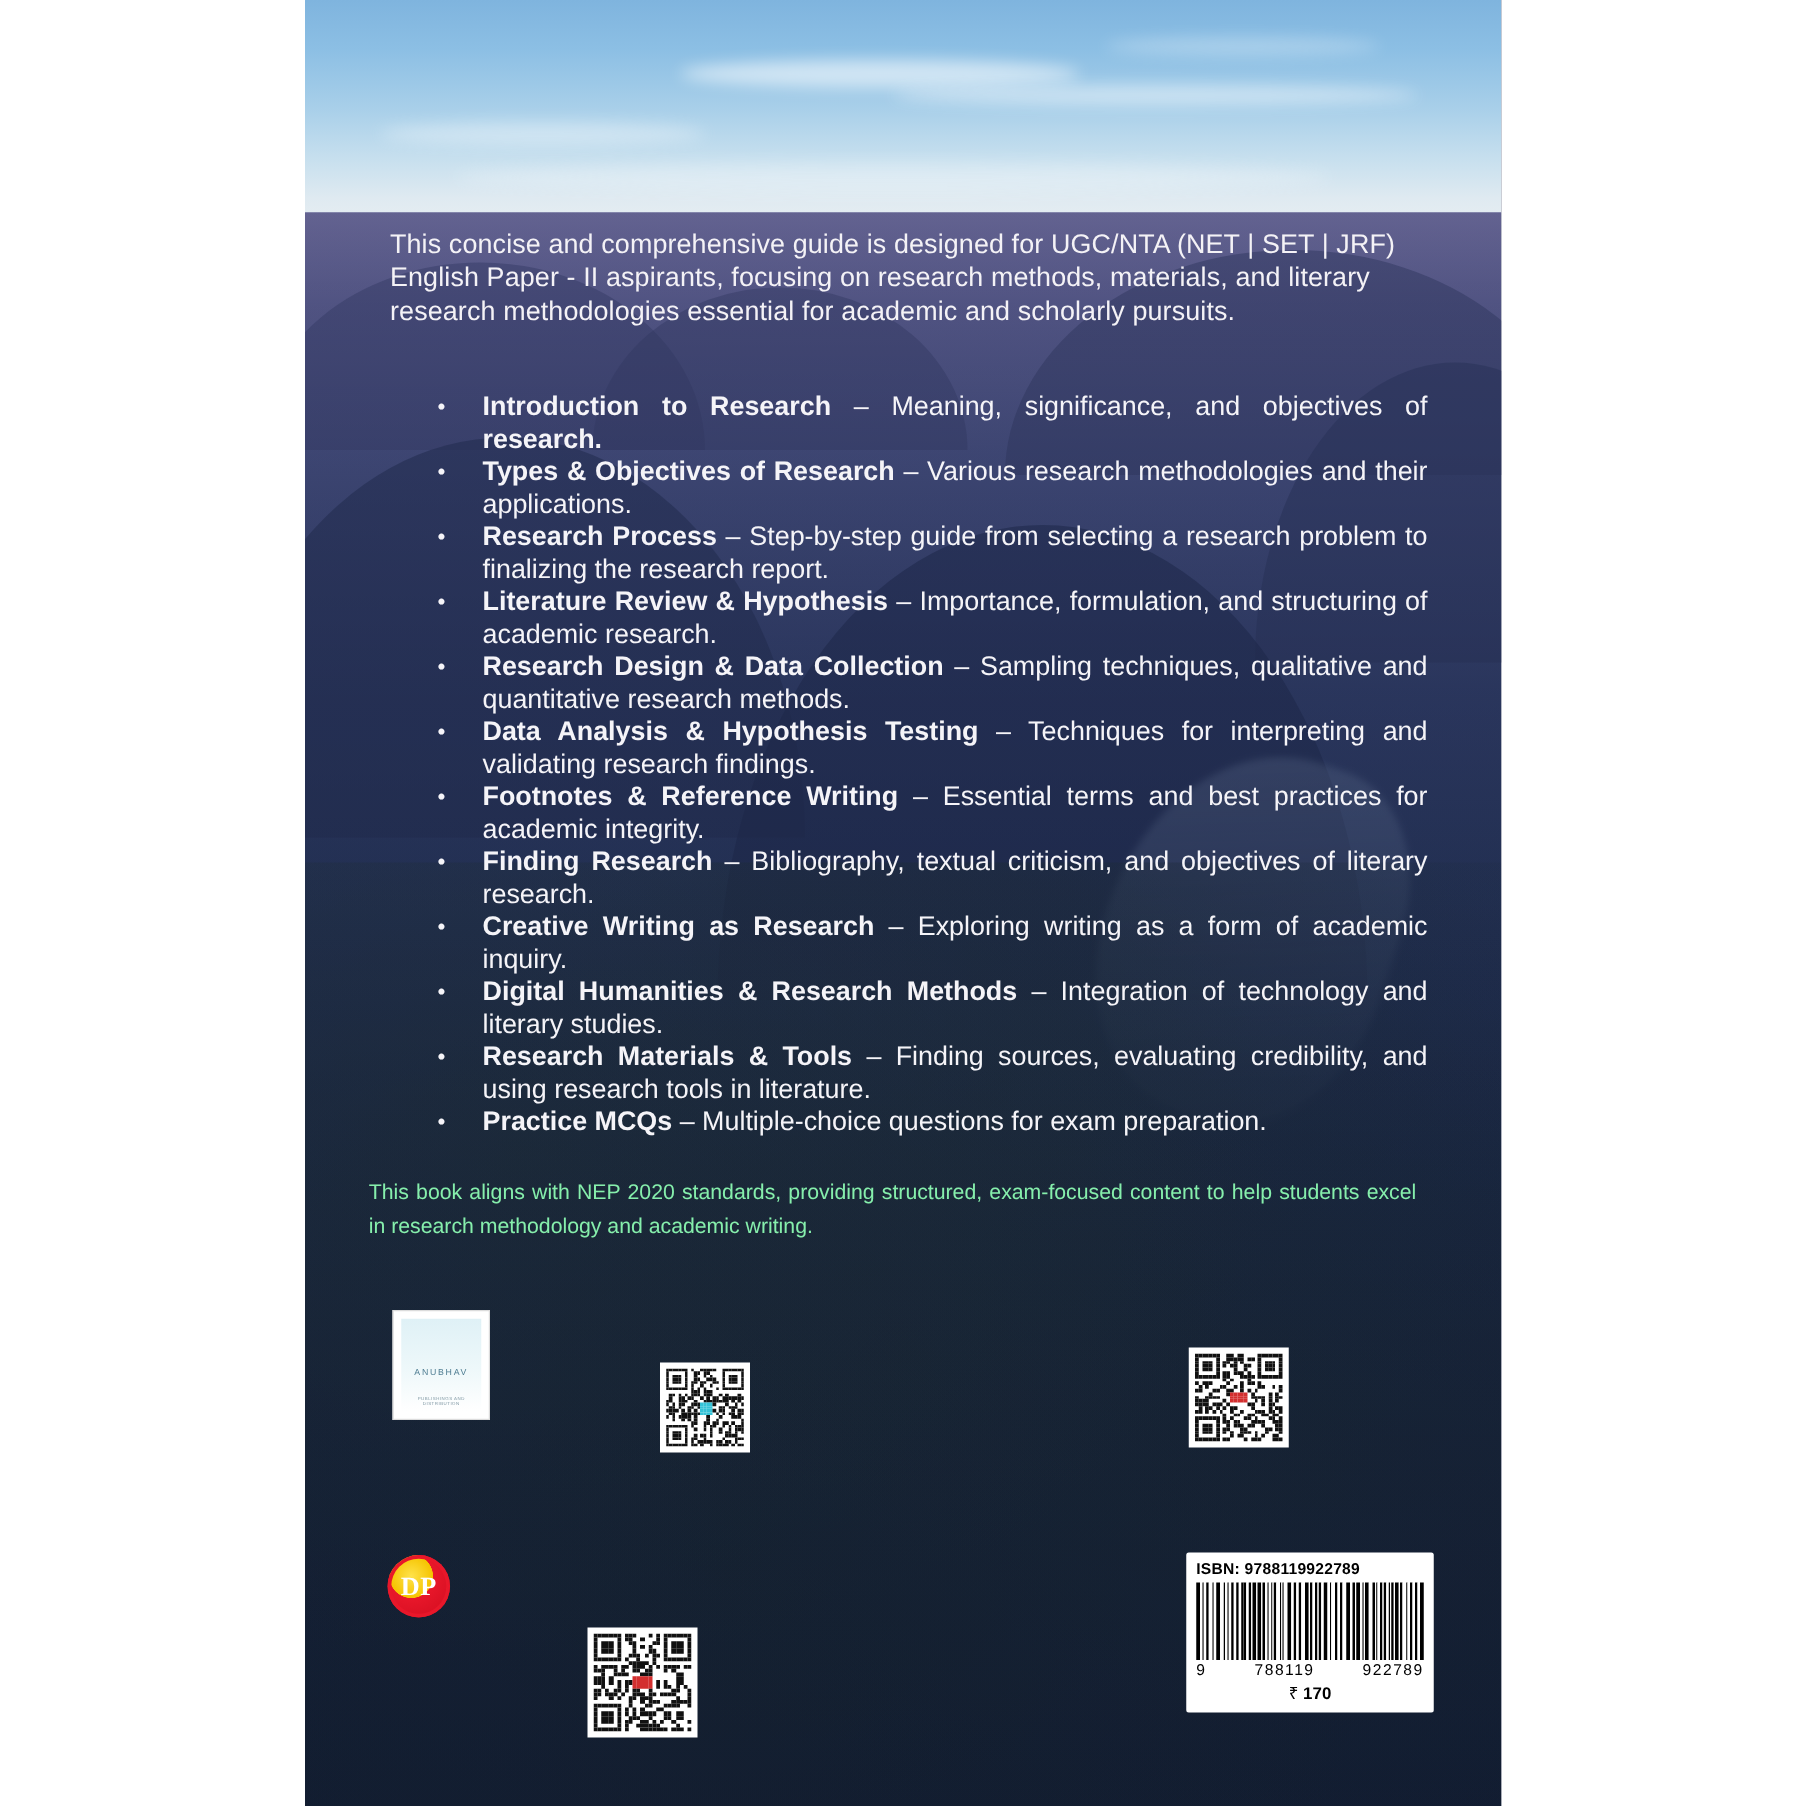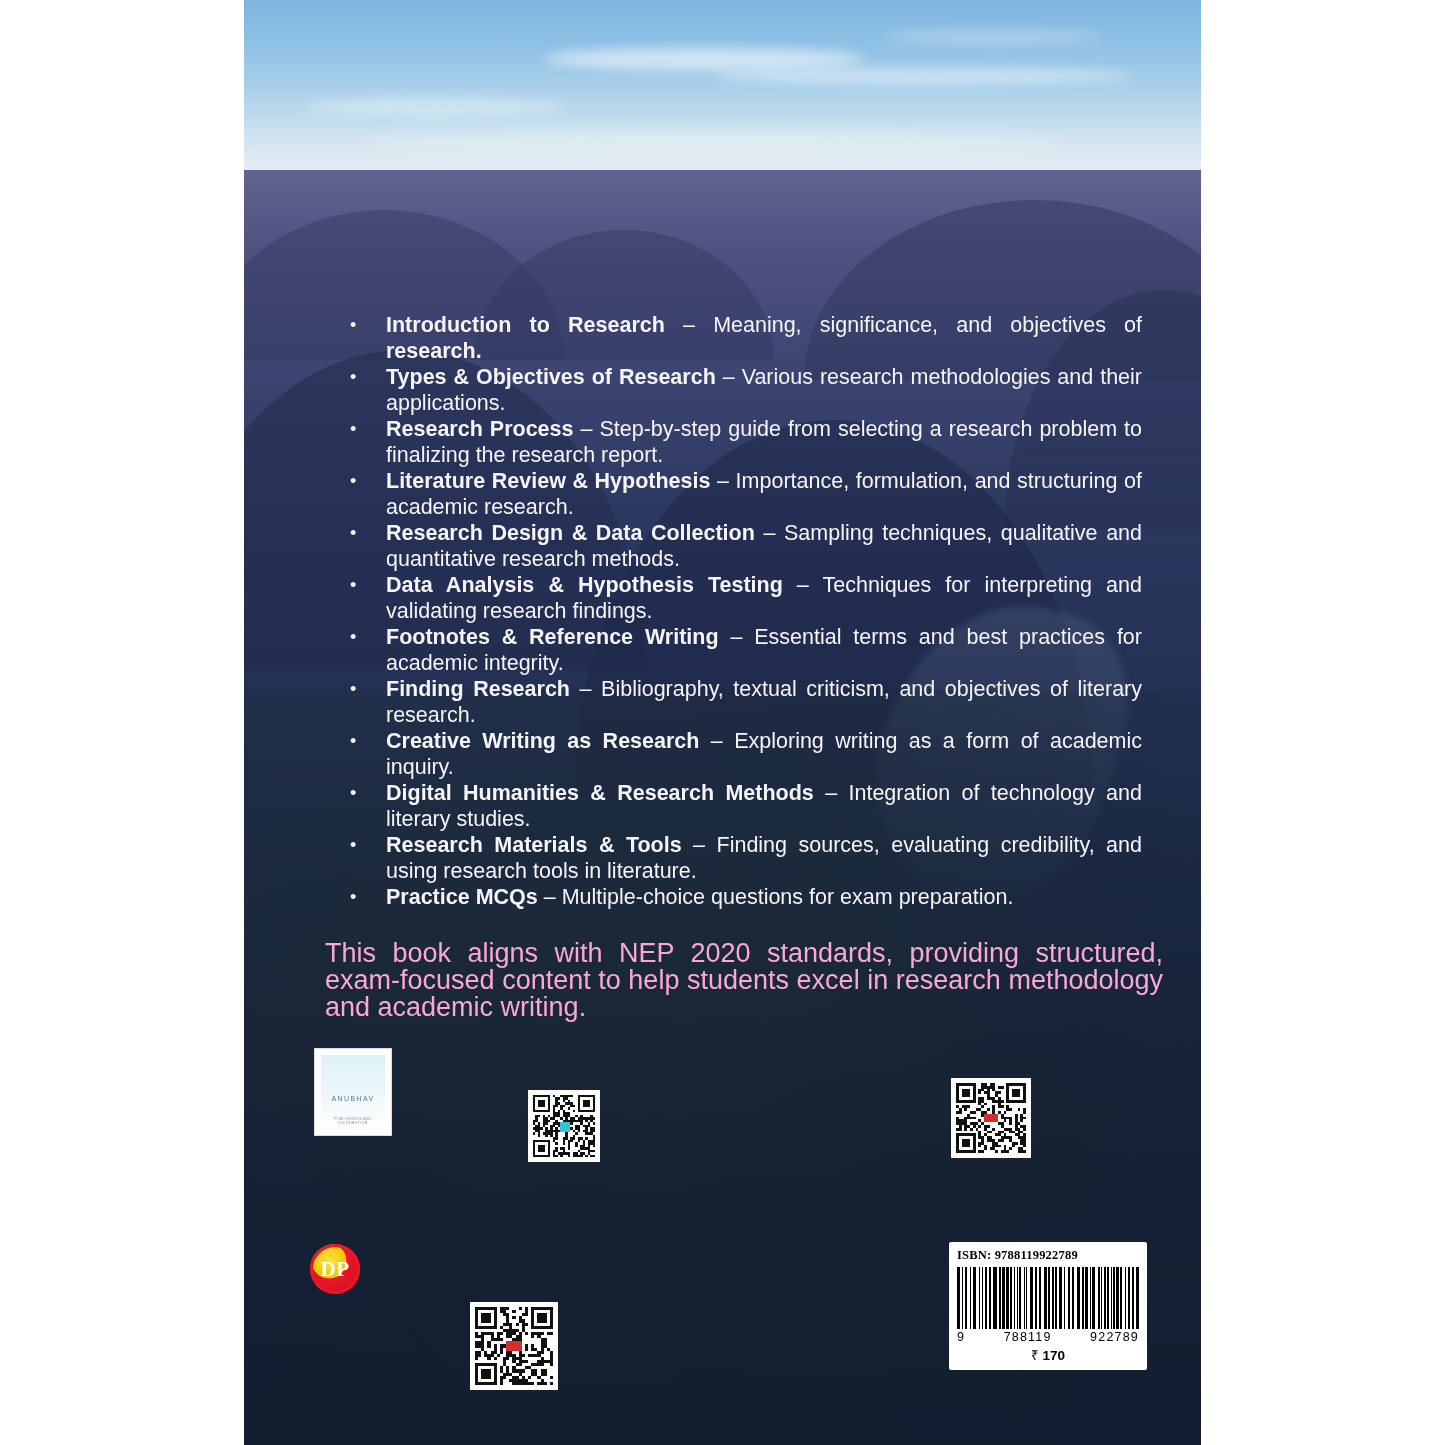--- a/index.html
+++ b/index.html
@@ -167,26 +167,26 @@
     left: 38px;
     top: 0;
     font-size: 18px;
     line-height: 26px;
   }
   ul.topics li b {
     font-weight: bold;
   }
   .closing {
     position: absolute;
-    left: 81px;
+    left: 51px;
     top: 940px;
     width: 838px;
-    font-size: 27px;
+    font-size: 17px;
     line-height: 27px;
-    color: #f9a8d4;
+    color: #86efac;
     text-align: justify;
   }
 
   
   .anubhav-logo {
     position: absolute;
     left: 70px;
     top: 1048px;
     width: 78px;
     height: 88px;
@@ -316,21 +316,21 @@
     left: 705px;
     top: 1242px;
     width: 198px;
     height: 128px;
     background: #ffffff;
     border-radius: 2px;
     box-sizing: border-box;
     padding: 6px 8px 4px 8px;
   }
   #isbn-box .isbn-text {
-    font-family: Liberation Serif, serif;
+    font-family: Liberation Sans, sans-serif;
     font-weight: bold;
     font-size: 12.5px;
     color: #000;
     letter-spacing: .2px;
     white-space: nowrap;
   }
   #isbn-box .bars {
     margin-top: 4px;
     height: 62px;
     display: flex;
@@ -383,20 +383,21 @@
       <div class="ridge r4"></div>
       <div class="ridge r5"></div>
       <div class="ridge r6"></div>
       <div class="river"></div>
       <div class="canopy"></div>
     </div>
     <div class="darkoverlay"></div>
 
     <div class="content">
 
+      <div class="blurb">This concise and comprehensive guide is designed for UGC/NTA (NET | SET | JRF) English Paper - II aspirants, focusing on research methods, materials, and literary research methodologies essential for academic and scholarly pursuits.</div>
 
 
       <ul class="topics" id="topics-list">
           <li><span class="bullet">•</span><b>Introduction to Research</b><span> – Meaning, significance, and objectives of </span><b>research.</b></li>
           <li><span class="bullet">•</span><b>Types &amp; Objectives of Research</b><span> – Various research methodologies and their applications.</span></li>
           <li><span class="bullet">•</span><b>Research Process</b><span> – Step-by-step guide from selecting a research problem to finalizing the research report.</span></li>
           <li><span class="bullet">•</span><b>Literature Review &amp; Hypothesis</b><span> – Importance, formulation, and structuring of academic research.</span></li>
           <li><span class="bullet">•</span><b>Research Design &amp; Data Collection</b><span> – Sampling techniques, qualitative and quantitative research methods.</span></li>
           <li><span class="bullet">•</span><b>Data Analysis &amp; Hypothesis Testing</b><span> – Techniques for interpreting and validating research findings.</span></li>
           <li><span class="bullet">•</span><b>Footnotes &amp; Reference Writing</b><span> – Essential terms and best practices for academic integrity.</span></li>

